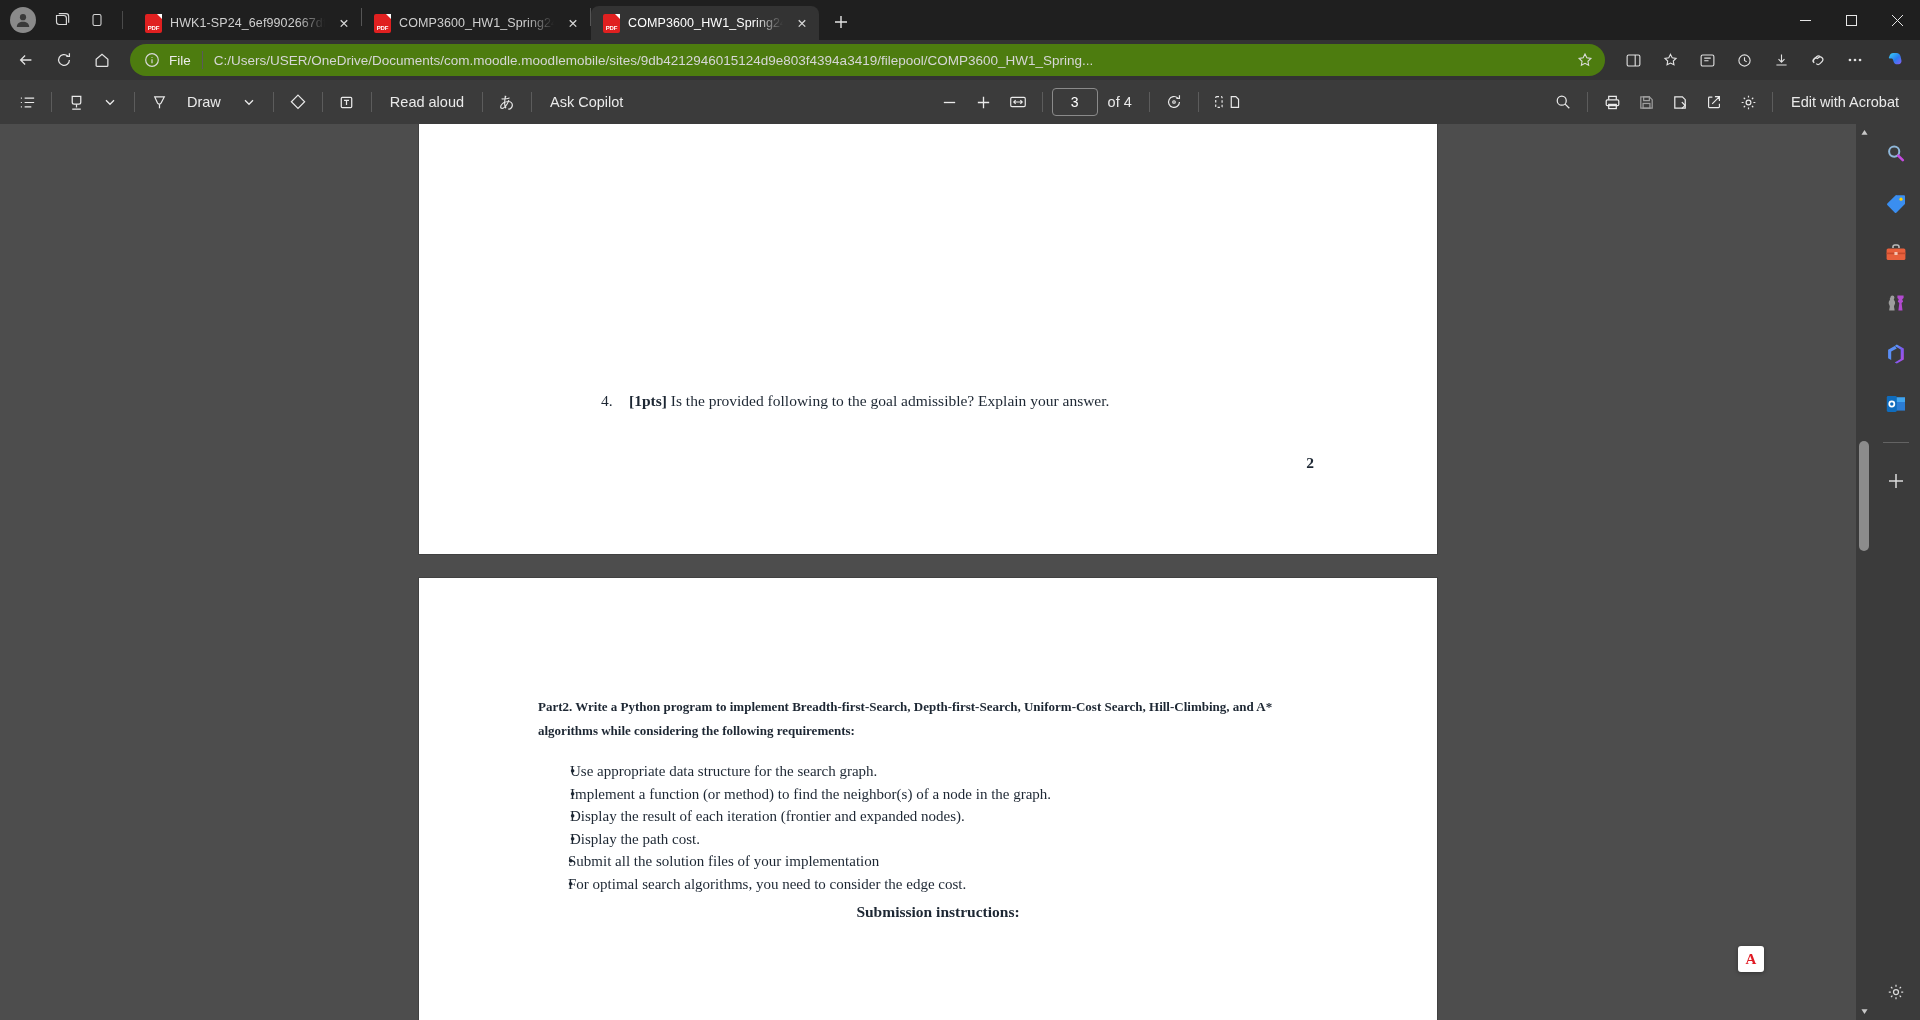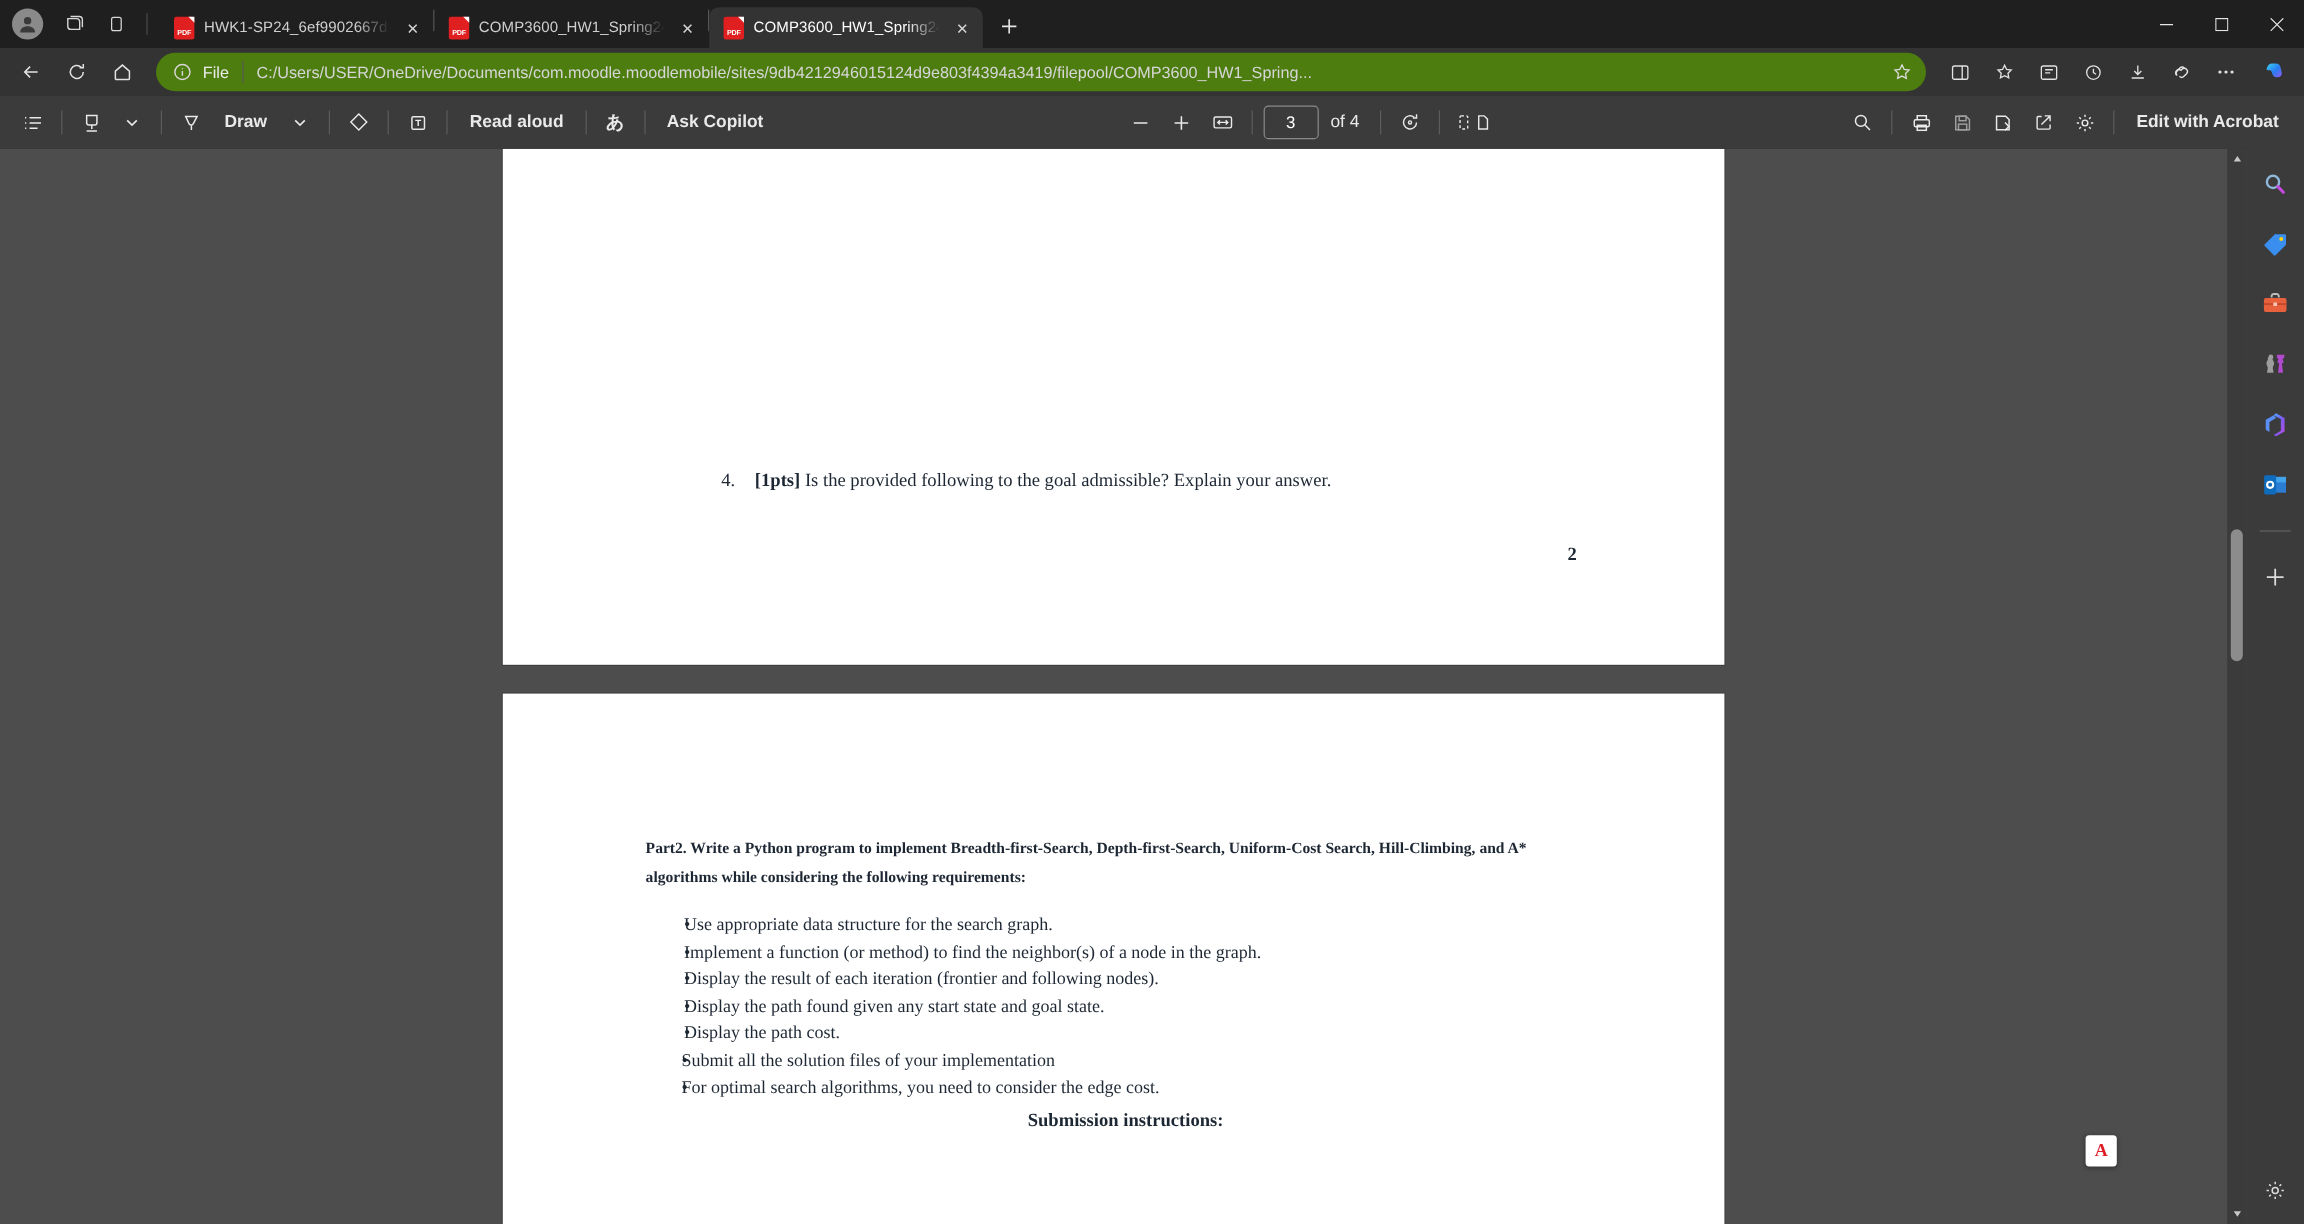--- a/index.html
+++ b/index.html
@@ -93,21 +93,21 @@
     margin-left:4px;
   }
 
   
   .pdfbar {
     height:44px; background:#3b3b3b; display:flex; align-items:center;
     padding:0 10px; gap:0px; color:#e9e9e9; font-size:14.5px;
   }
   .pbtn {
     height:32px; min-width:34px; border-radius:5px; padding:0 7px;
-    display:flex; align-items:center; justify-content:center; gap:6px; color:#eaeaea;font-weight:bold;
+    display:flex; align-items:center; justify-content:center; gap:6px; color:#eaeaea;
   }
   .pbtn.text { padding:0 11px; font-size:14.5px; }
   .psep { width:1px; height:20px; background:#5c5c5c; margin:0 7px; }
   .pagebox {
     width:46px; height:28px; border:1px solid #8a8a8a; border-radius:4px;
     background:#3b3b3b; color:#fff; font-size:14px; text-align:center;
     line-height:26px; margin:0 2px;
   }
   .ofpages { font-size:14.5px; color:#e9e9e9; margin:0 10px 0 8px; }
   .spacer { flex:1; }
@@ -506,25 +506,21 @@
           <li>
               <span class="dot"></span>
               <span>Use appropriate data structure for the search graph.</span>
             </li>
           <li>
               <span class="dot"></span>
               <span>Implement a function (or method) to find the neighbor(s) of a node in the graph.</span>
             </li>
           <li>
               <span class="dot"></span>
-              <span>Display the result of each iteration (frontier and following nodes).</span>
-            </li>
-          <li>
-              <span class="dot"></span>
-              <span>Display the path found given any start state and goal state.</span>
+              <span>Display the result of each iteration (frontier and expanded nodes).</span>
             </li>
           <li>
               <span class="dot"></span>
               <span>Display the path cost.</span>
             </li>
           <li>
               <span class="dot" style="padding-left:30px"></span>
               <span>Submit all the solution files of your implementation</span>
             </li>
           <li>

